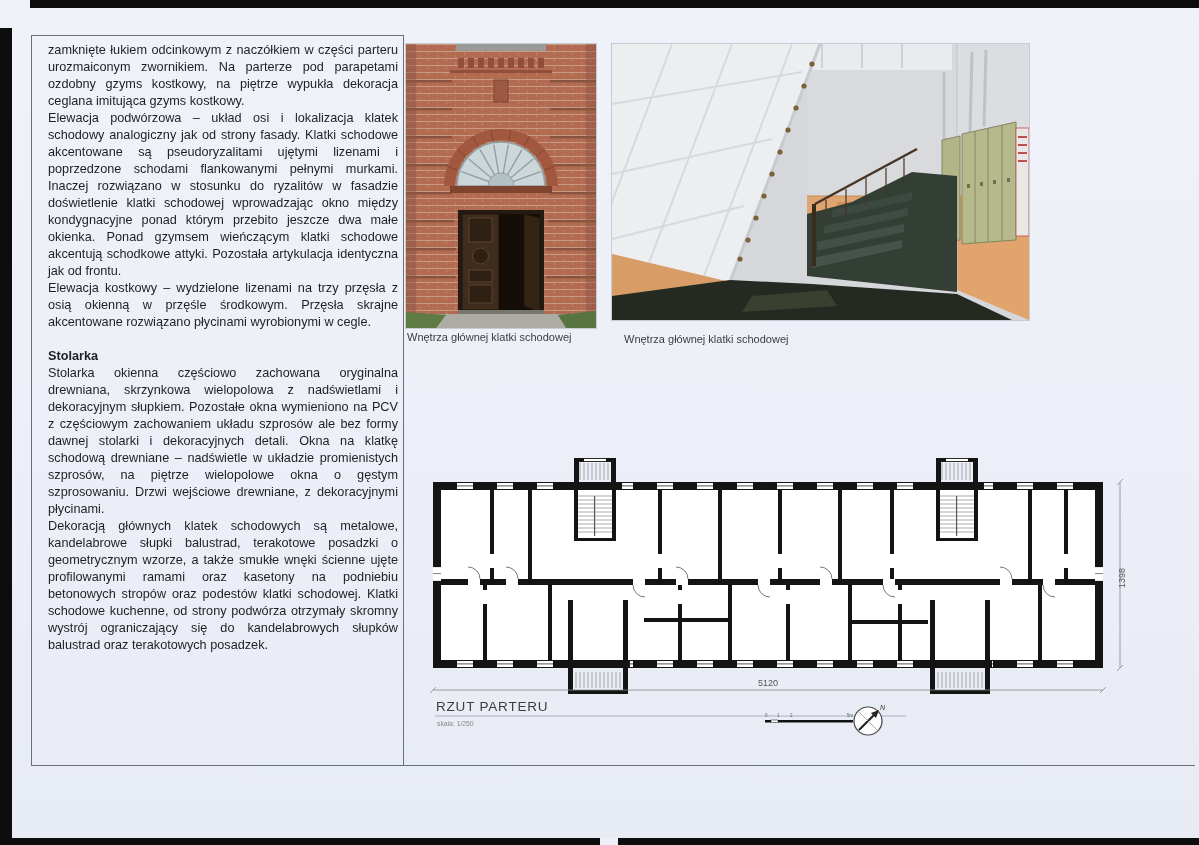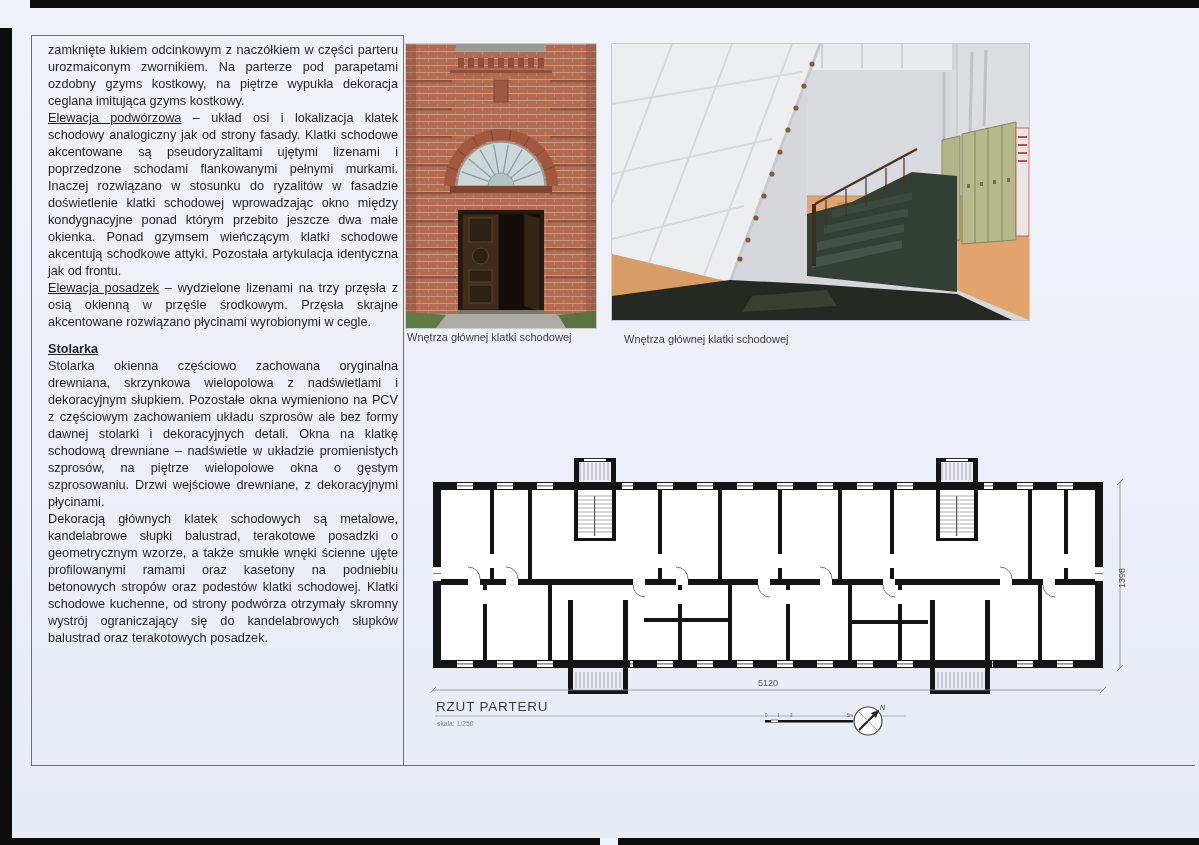--- a/index.html
+++ b/index.html
@@ -1,22 +1,22 @@
 <!DOCTYPE html>
 <html><head>
 <meta charset="utf-8">
 <style>
   html,body{margin:0;padding:0;background:#dfe3ee;}
   .page{position:relative;width:1199px;height:845px;background:linear-gradient(180deg,#f0f2f9 0%,#ecefF7 55%,#e7ebf4 100%);overflow:hidden;font-family:"Liberation Sans",sans-serif;}
   .scan-edge{position:absolute;background:#0d0d0d;}
   .frame-line{position:absolute;background:#6a6f78;}
   .text-col{position:absolute;left:48px;top:42px;width:350px;color:#1f1f22;font-size:12.7px;line-height:17px;text-align:justify;}
   .text-col p{margin:0;}
-  .text-col .head{font-weight:bold;margin-top:10px;text-decoration:underline;}
-  .u{text-decoration:underline;}
+  .text-col .head{font-weight:bold;margin-top:17px;}
+  .u{}
   .photo{position:absolute;border:1px solid #c6cbd6;background:#fff;}
   .caption{position:absolute;font-size:11px;color:#3c3c40;}
   .footer{position:absolute;right:14px;top:769px;font-size:13.4px;color:#222;}
   svg text{font-family:"Liberation Sans",sans-serif;}
 </style>
 </head>
 <body>
 
 <div class="page">
 
@@ -26,21 +26,21 @@
   <div style="position:absolute;left:600px;top:838px;width:18px;height:7px;background:#eef1f8;"></div>
 
   <div class="frame-line" style="left:31px;top:35px;width:1px;height:730px;"></div>
   <div class="frame-line" style="left:31px;top:35px;width:372px;height:1px;"></div>
   <div class="frame-line" style="left:403px;top:35px;width:1px;height:730px;"></div>
   <div class="frame-line" style="left:31px;top:765px;width:1164px;height:1px;"></div>
 
   <div class="text-col">
     <p>zamknięte łukiem odcinkowym z naczółkiem w części parteru urozmaiconym zwornikiem. Na parterze pod parapetami ozdobny gzyms kostkowy, na piętrze wypukła dekoracja ceglana imitująca gzyms kostkowy.</p>
     <p><span class="u">Elewacja podwórzowa</span><span> – układ osi i lokalizacja klatek schodowy analogiczny jak od strony fasady. Klatki schodowe akcentowane są pseudoryzalitami ujętymi lizenami i poprzedzone schodami flankowanymi pełnymi murkami. Inaczej rozwiązano w stosunku do ryzalitów w fasadzie doświetlenie klatki schodowej wprowadzając okno między kondygnacyjne ponad którym przebito jeszcze dwa małe okienka. Ponad gzymsem wieńczącym klatki schodowe akcentują schodkowe attyki. Pozostała artykulacja identyczna jak od frontu.</span></p>
-    <p><span class="u">Elewacja posadzek</span><span> – wydzielone lizenami na trzy przęsła z osią okienną w przęśle środkowym. Przęsła skrajne akcentowane rozwiązano płycinami wyrobionymi w cegle.</span></p>
+    <p><span class="u">Elewacja kostkowy</span><span> – wydzielone lizenami na trzy przęsła z osią okienną w przęśle środkowym. Przęsła skrajne akcentowane rozwiązano płycinami wyrobionymi w cegle.</span></p>
     <p class="head">Stolarka</p>
     <p>Stolarka okienna częściowo zachowana oryginalna drewniana, skrzynkowa wielopolowa z nadświetlami i dekoracyjnym słupkiem. Pozostałe okna wymieniono na PCV z częściowym zachowaniem układu szprosów ale bez formy dawnej stolarki i dekoracyjnych detali. Okna na klatkę schodową drewniane – nadświetle w układzie promienistych szprosów, na piętrze wielopolowe okna o gęstym szprosowaniu. Drzwi wejściowe drewniane, z dekoracyjnymi płycinami.</p>
     <p>Dekoracją głównych klatek schodowych są metalowe, kandelabrowe słupki balustrad, terakotowe posadzki o geometrycznym wzorze, a także smukłe wnęki ścienne ujęte profilowanymi ramami oraz kasetony na podniebiu betonowych stropów oraz podestów klatki schodowej. Klatki schodowe kuchenne, od strony podwórza otrzymały skromny wystrój ograniczający się do kandelabrowych słupków balustrad oraz terakotowych posadzek.</p>
   </div>
 
   <div class="photo" style="left:405px;top:43px;width:190px;height:284px;">
   <svg width="190" height="284" viewBox="0 0 190 284">
     <defs>
       <pattern id="brickp" width="18" height="7" patternUnits="userSpaceOnUse">
         <rect width="18" height="7" fill="#b26b50"></rect>

